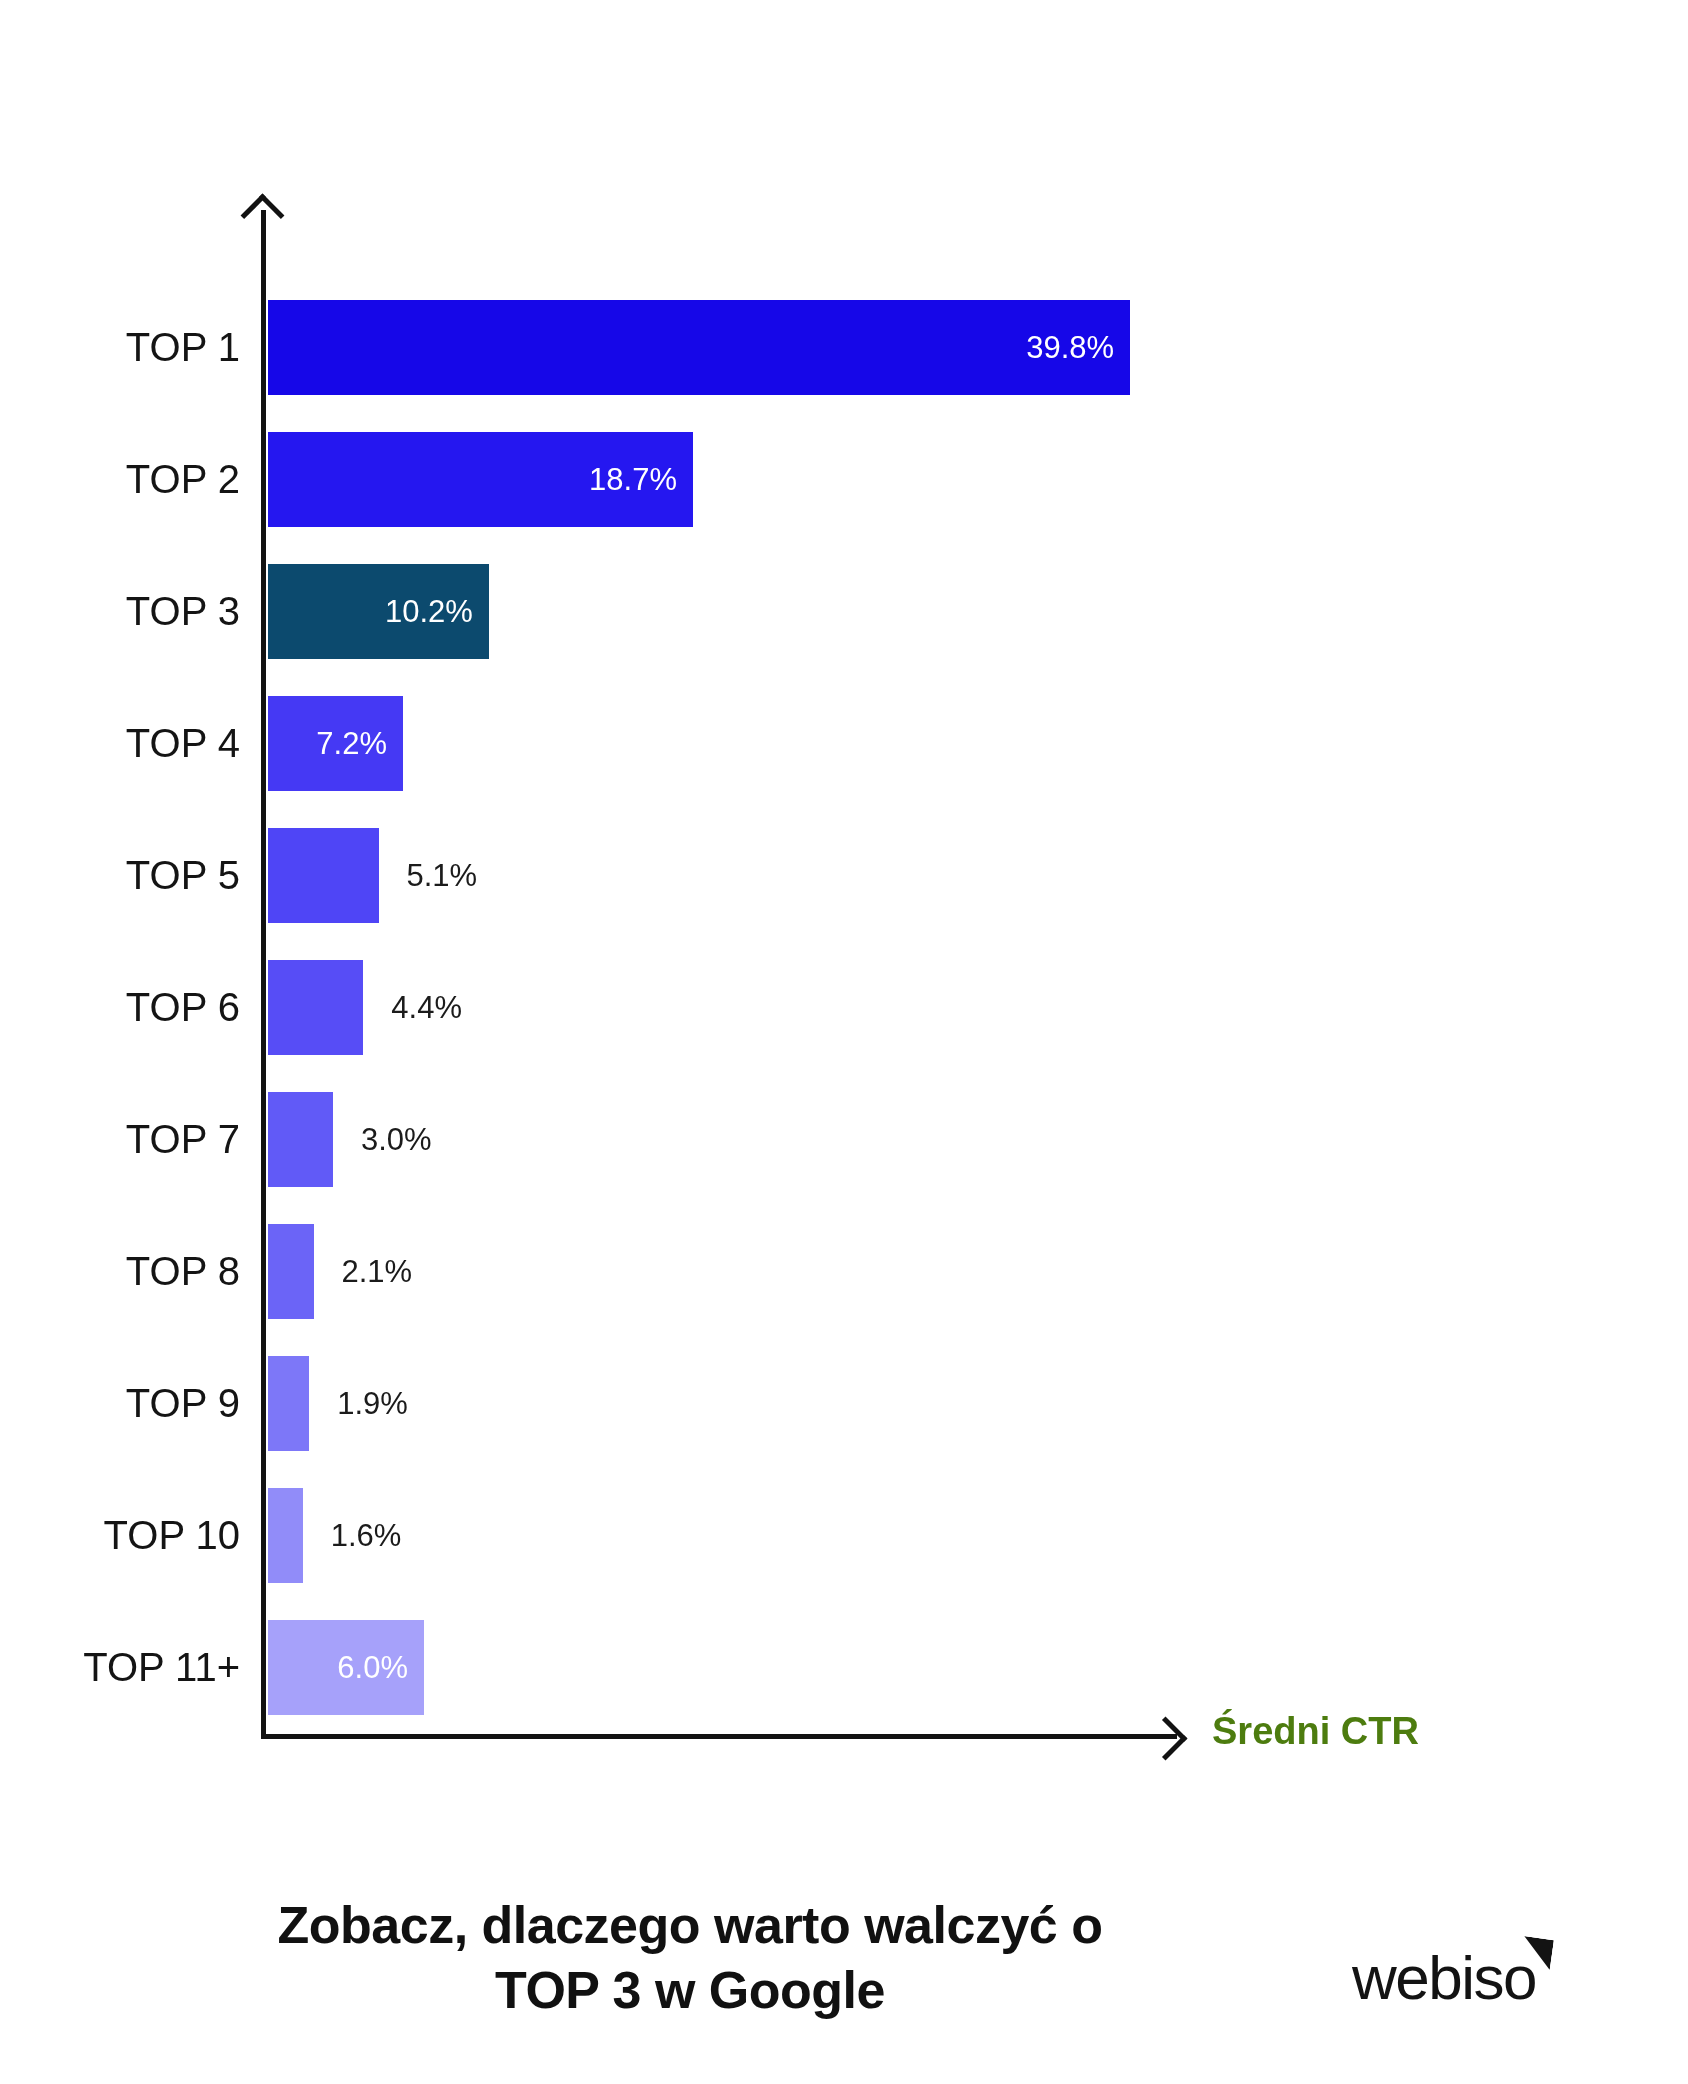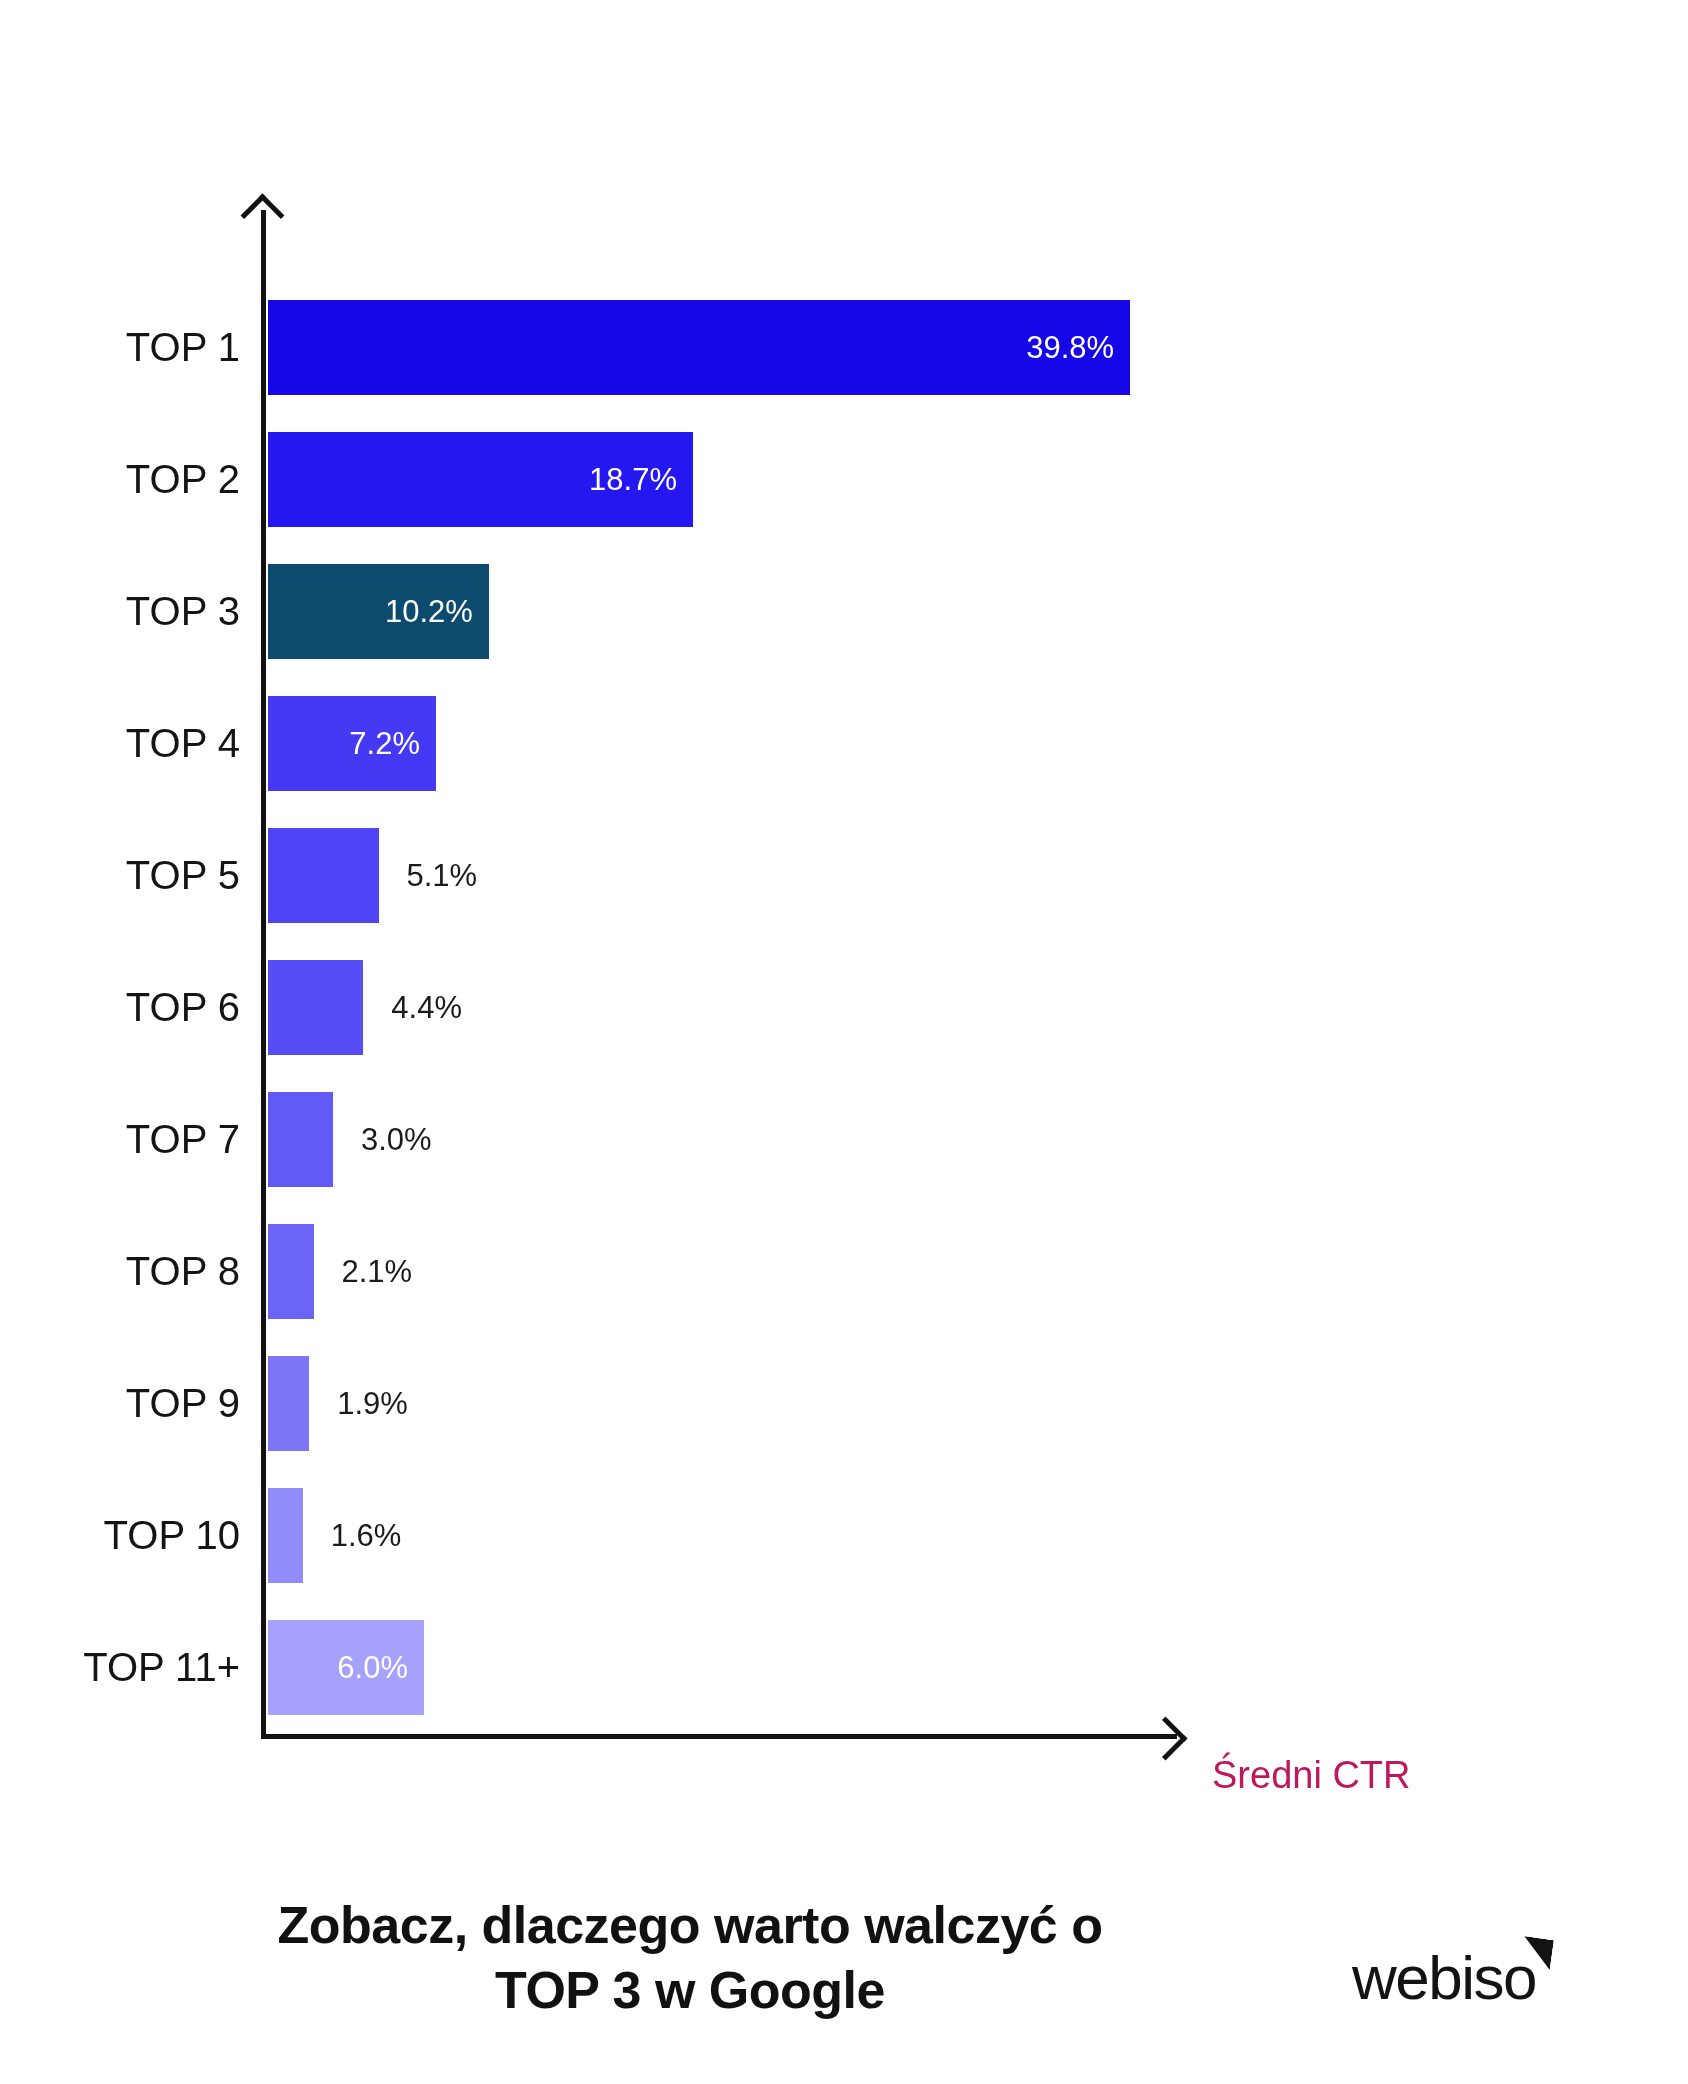--- a/index.html
+++ b/index.html
@@ -22,21 +22,21 @@
     position:absolute;left:247px;top:200px;width:26px;height:26px;
     border-top:5px solid #121212;border-left:5px solid #121212;
     transform:rotate(45deg);
   }
   .haxis{position:absolute;left:261px;top:1734px;width:916px;height:5px;background:#121212;}
   .haxis-arrow{
     position:absolute;left:1150px;top:1723px;width:26px;height:26px;
     border-top:5px solid #121212;border-right:5px solid #121212;
     transform:rotate(45deg);
   }
-  .xlabel{position:absolute;left:1212px;top:1754px;font-size:38px;color:#be185d;white-space:nowrap;}
+  .xlabel{position:absolute;left:1212px;top:1710px;font-size:38px;color:#4d7c0f;white-space:nowrap;font-weight:bold;}
   
   .rows{position:absolute;left:0;top:300px;width:1688px;}
   .row{display:flex;align-items:center;height:95px;margin-bottom:37px;}
   .rlabel{
     flex:0 0 250px;width:250px;box-sizing:border-box;padding-right:10px;
     text-align:right;font-size:40px;color:#141414;white-space:nowrap;
   }
   .bar{
     position:relative;height:95px;margin-left:18px;flex:0 0 auto;
     display:flex;align-items:center;
@@ -93,21 +93,21 @@
         </div>
       </div>
       <div class="row">
         <div class="rlabel">TOP 3</div>
         <div class="bar" style="width: 220.9px; background: #0c4a6e;">
           <span class="val-in">10.2%</span>
         </div>
       </div>
       <div class="row">
         <div class="rlabel">TOP 4</div>
-        <div class="bar" style="width: 168px; background: rgb(69, 57, 244);">
+        <div class="bar" style="width: 135px; background: rgb(69, 57, 244);">
           <span class="val-in">7.2%</span>
         </div>
       </div>
       <div class="row">
         <div class="rlabel">TOP 5</div>
         <div class="bar" style="width: 110.5px; background: rgb(79, 69, 246);"></div>
         <span class="val-out">5.1%</span>
       </div>
       <div class="row">
         <div class="rlabel">TOP 6</div>

